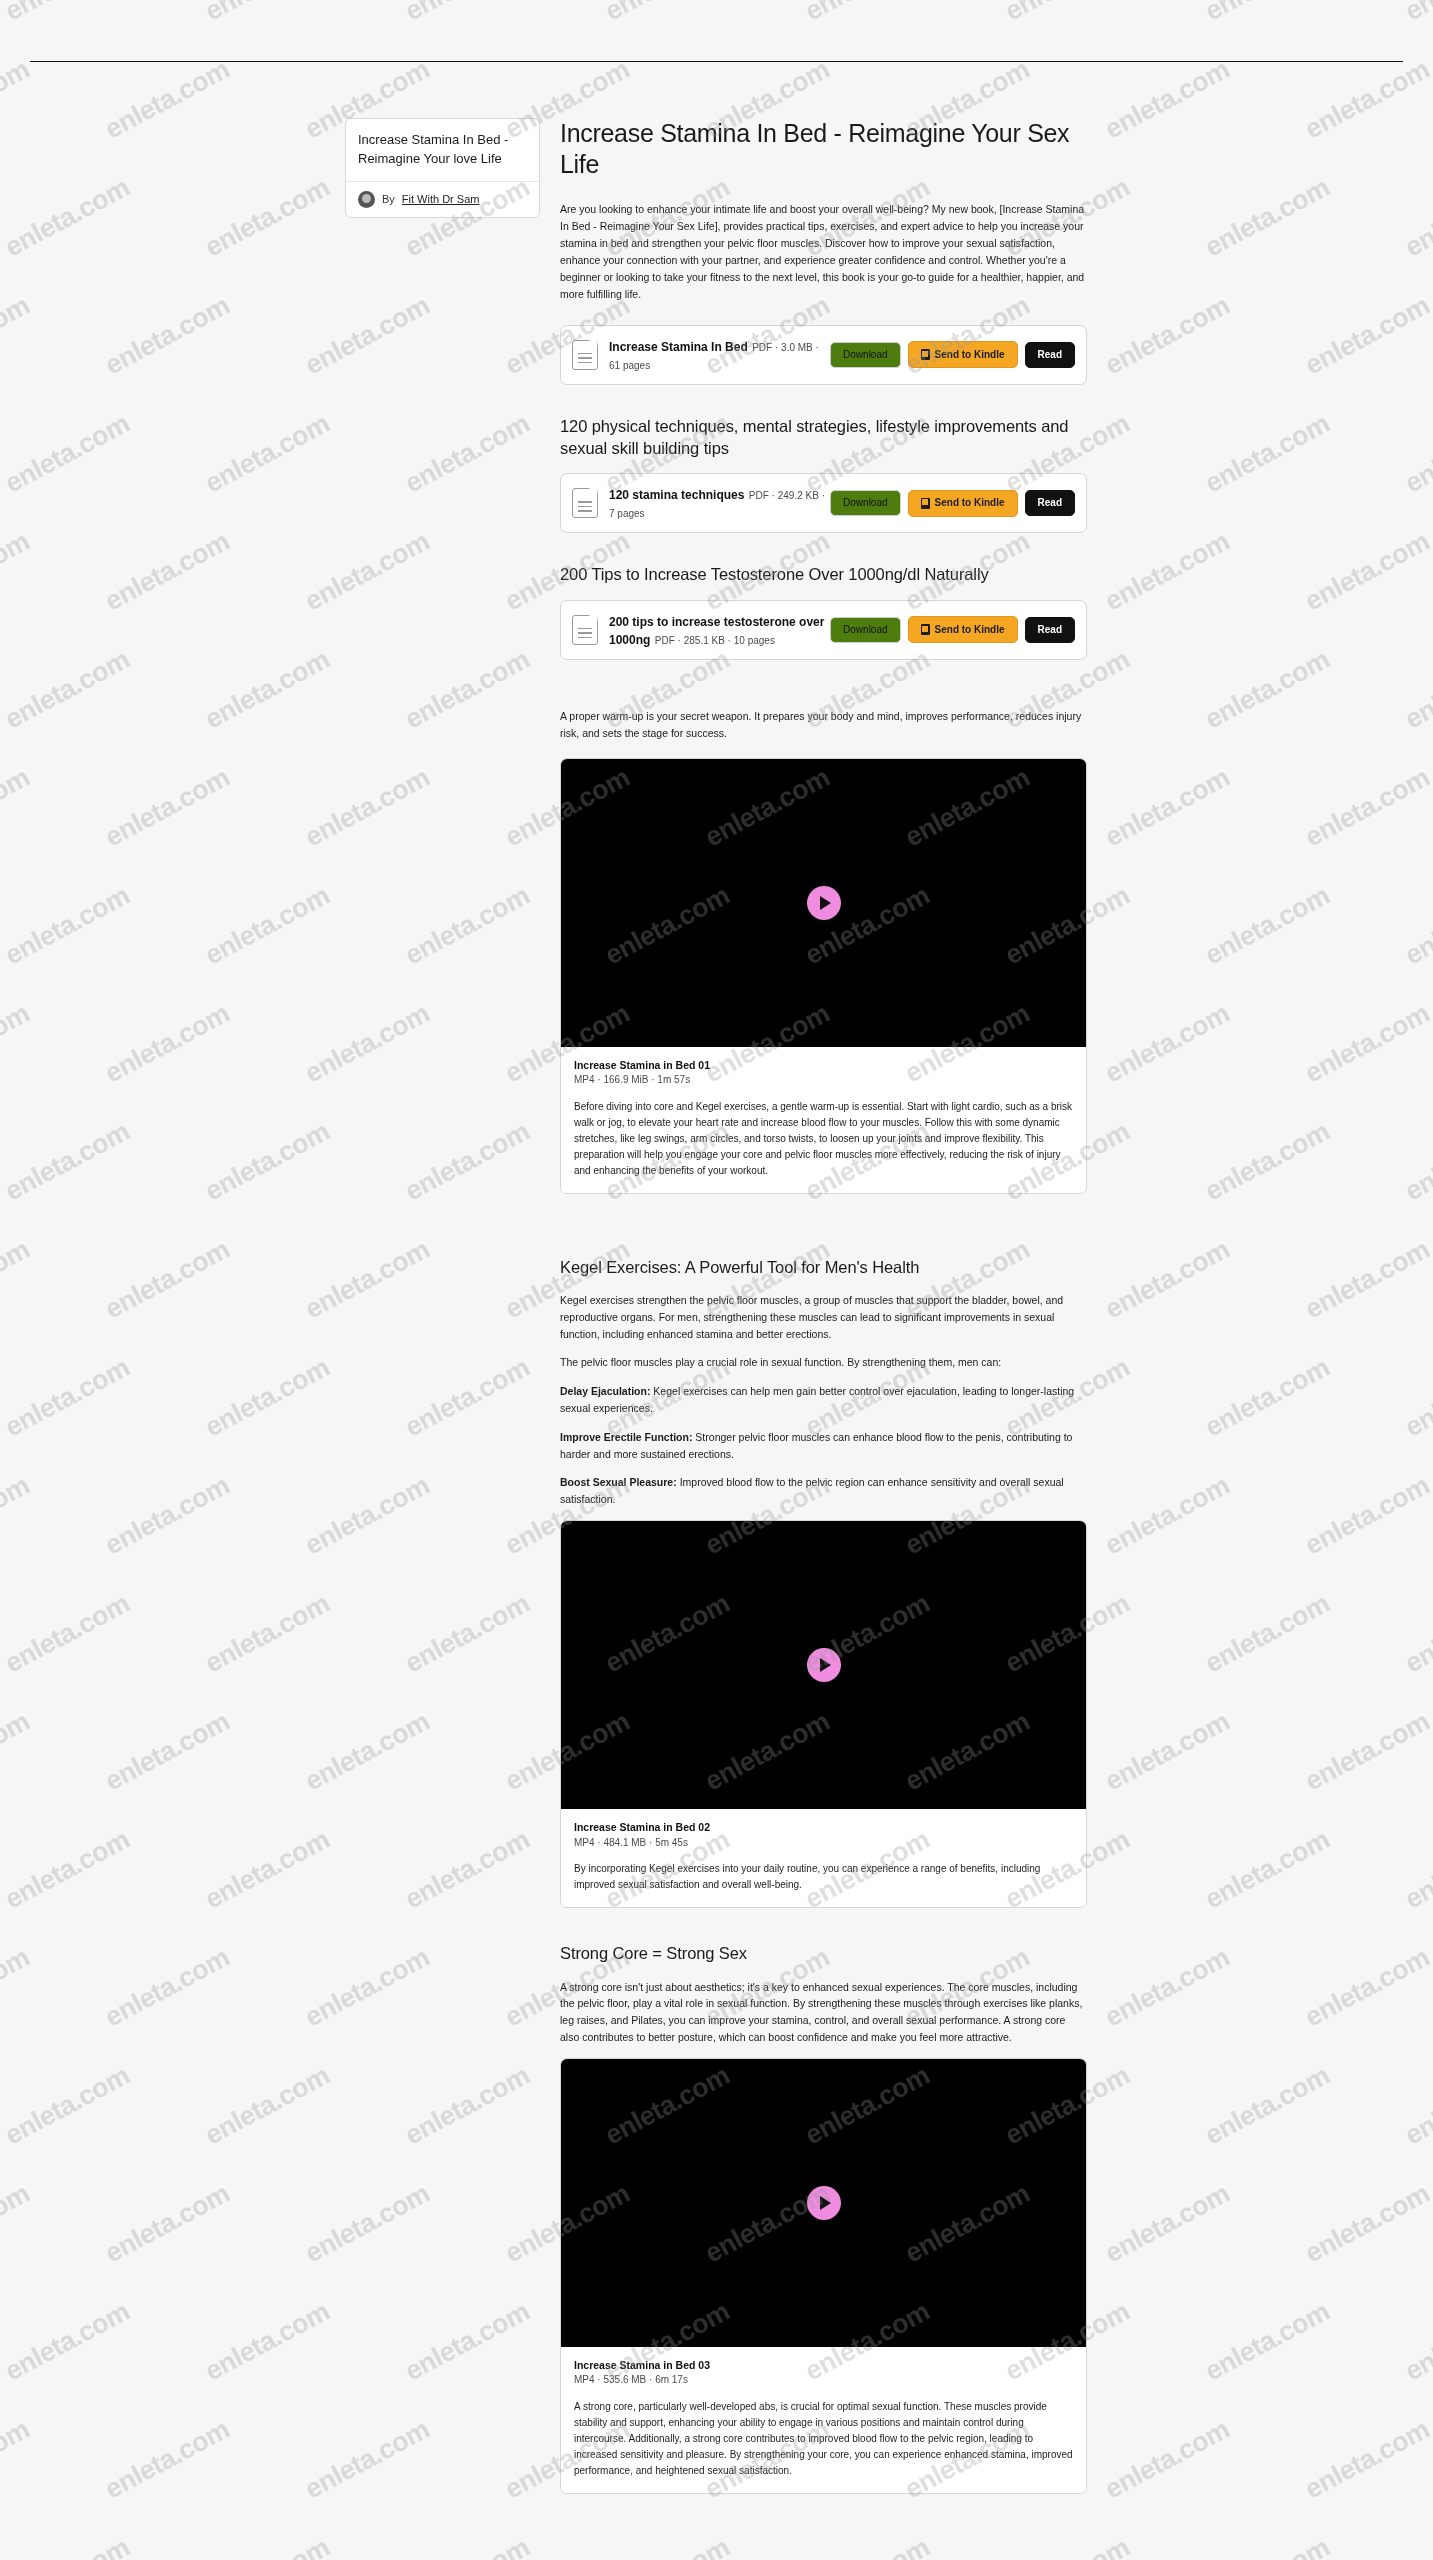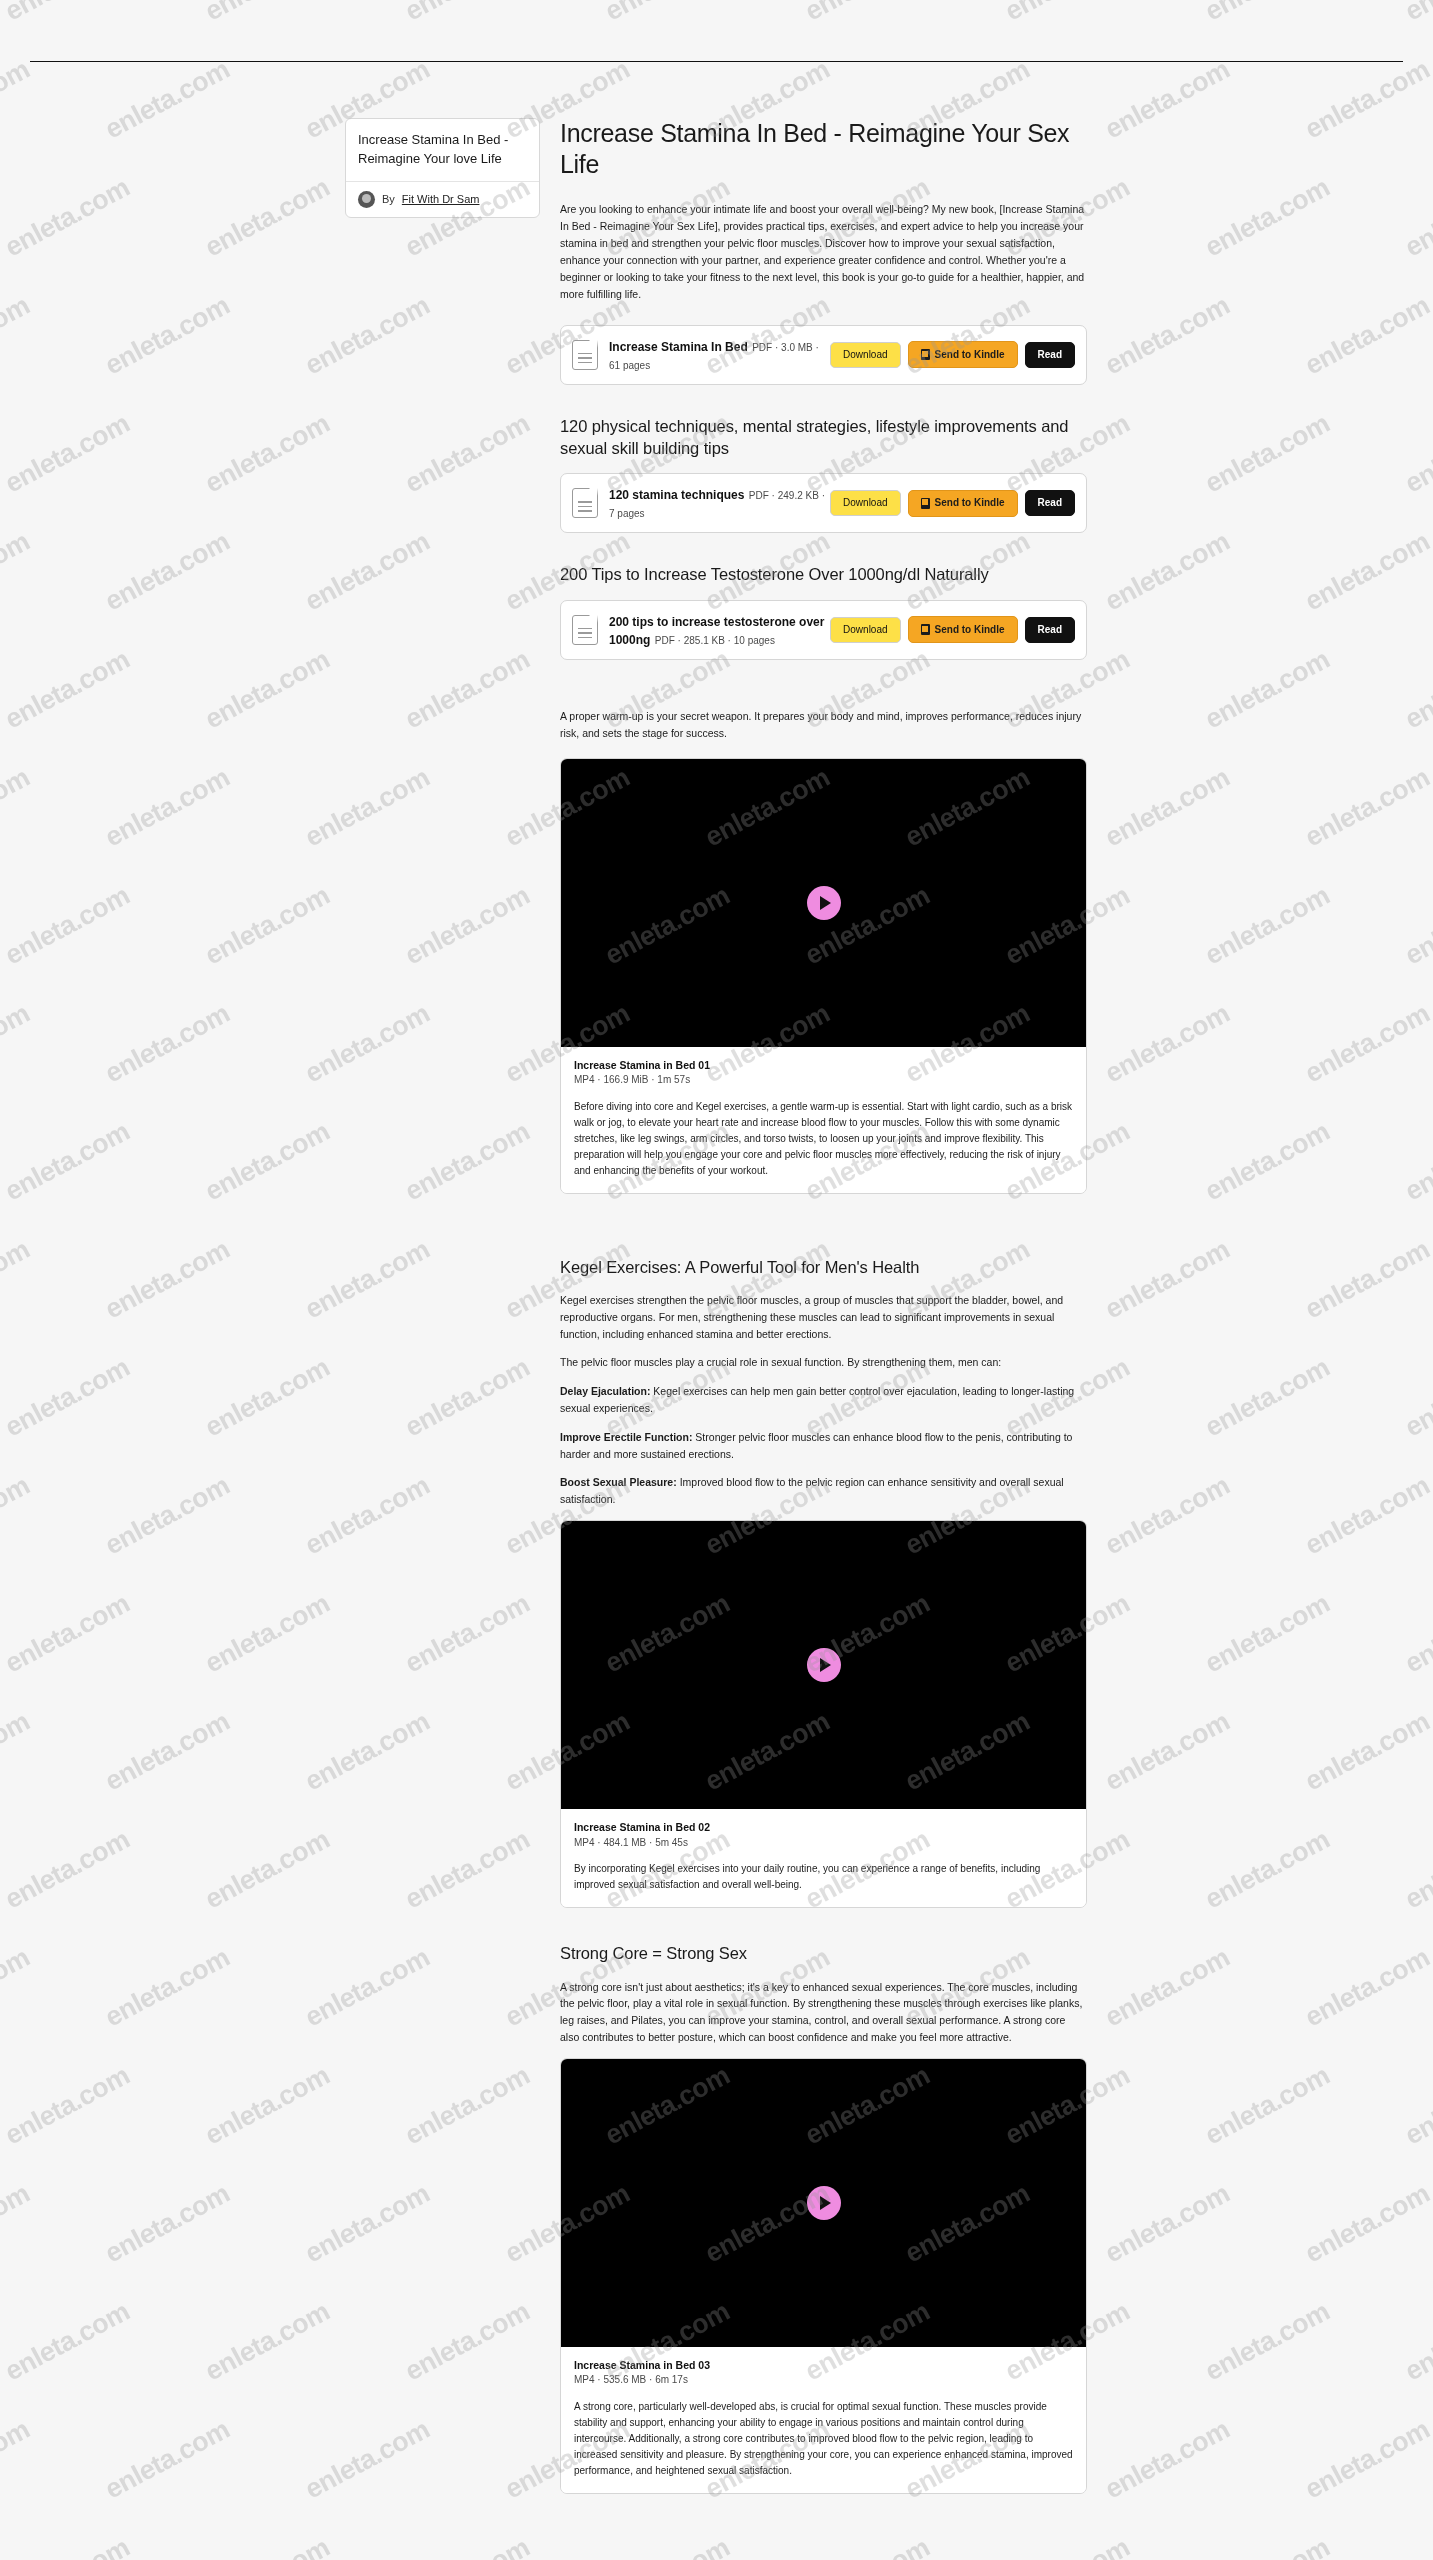--- a/index.html
+++ b/index.html
@@ -174,21 +174,21 @@
     align-items: center;
     gap: 7px;
     flex: 0 0 auto;
   }
   .btn {
     font-size: 10px;
     font-family: "Liberation Sans", sans-serif;
     border-radius: 5px;
     padding: 7px 12px;
     border: 1px solid #cfcfcf;
-    background: #fde047;
+    background: #4d7c0f;
     color: #111;
     cursor: pointer;
     white-space: nowrap;
     line-height: 1;
   }
   .btn-kindle {
     background: #f5a623;
     border-color: #e1951a;
     color: #1c1c1c;
     font-weight: 700;

